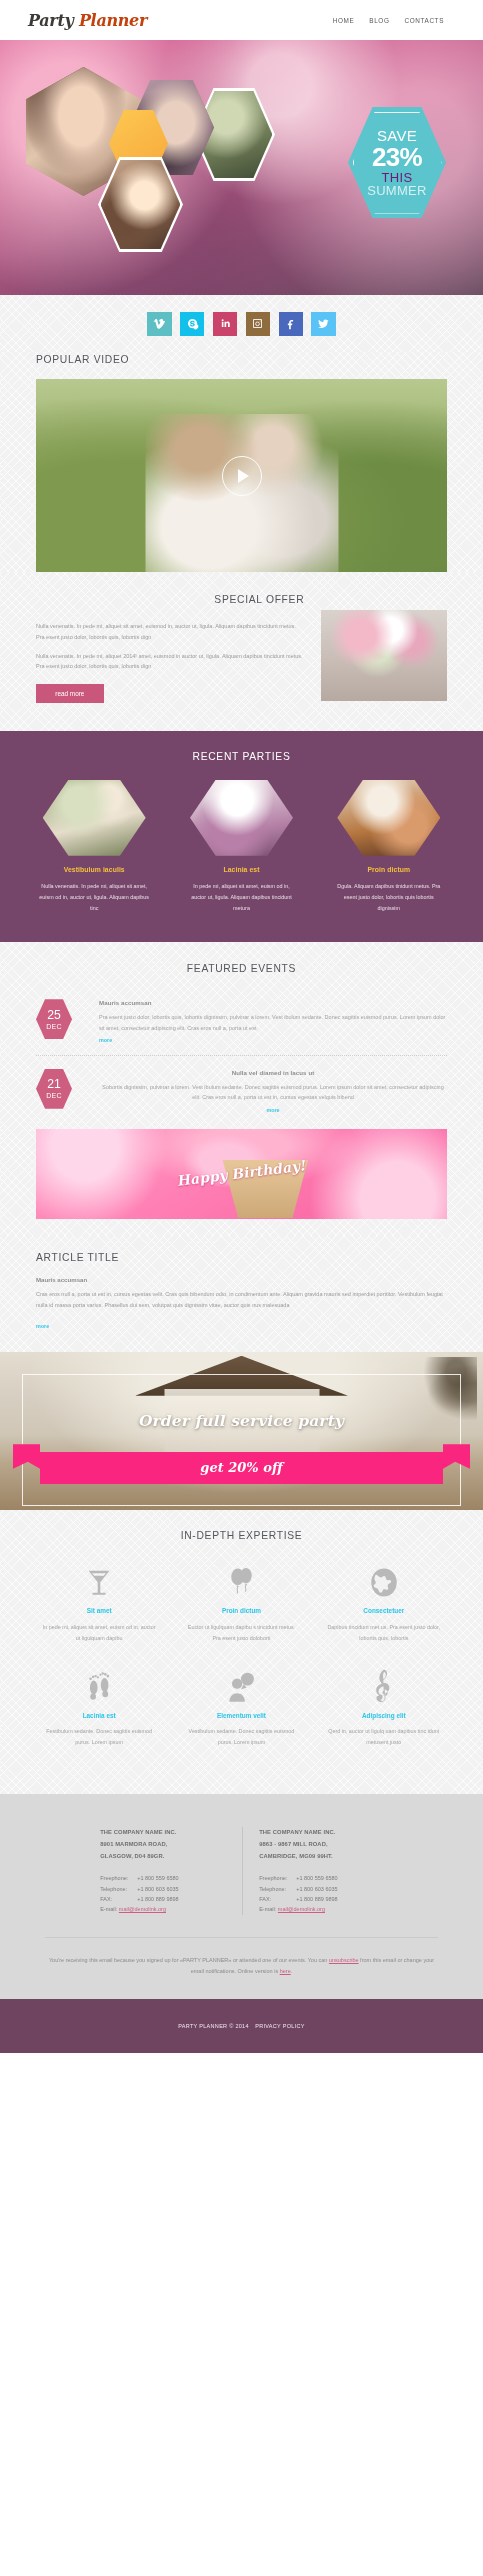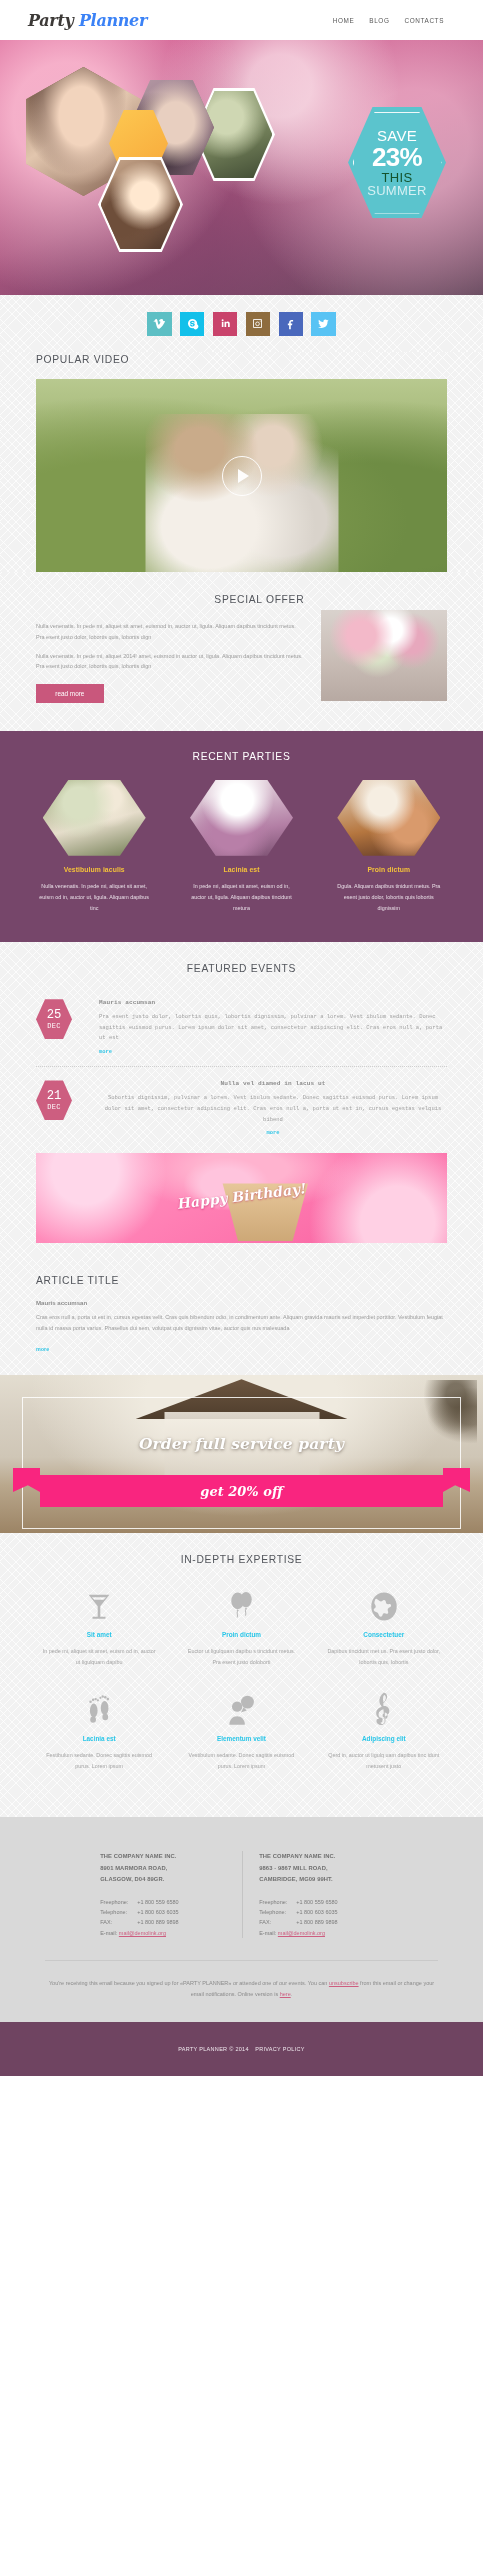--- a/index.html
+++ b/index.html
@@ -34,21 +34,21 @@
   }
   .logo {
     font-family: "DejaVu Serif", serif;
     font-size: 16px;
     font-style: italic;
     font-weight: bold;
     letter-spacing: -0.3px;
     white-space: nowrap;
   }
   .logo .l1 { color: #3d3a38; }
-  .logo .l2 { color: #3b82f6; margin-top: 8px; }
+  .logo .l2 { color: #c2410c; margin-top: 8px; }
   .nav { display: flex; gap: 15px; }
   .nav a {
     font-size: 6.4px;
     letter-spacing: 0.6px;
     color: #575757;
     text-decoration: none;
     font-family: "Liberation Sans", sans-serif;
   }
 
   
@@ -109,21 +109,21 @@
     width: 98px; height: 111px;
     background: #5bc4cd;
     color: #fff;
     display: flex; flex-direction: column;
     align-items: center; justify-content: center;
     text-align: center; line-height: 1;
   }
   .badge .ring { position: absolute; inset: 4.5px; border: 1.3px solid rgba(255,255,255,.9); }
   .badge .t1 { font-size: 15px; letter-spacing: 0.3px; margin-bottom: 1.3px; position: relative; }
   .badge .t2 { font-size: 26px; font-weight: bold; letter-spacing: -0.6px; margin-bottom: 1.3px; position: relative; }
-  .badge .t3 { font-size: 13px; letter-spacing: 0.3px; color: #14532d; position: relative; }
+  .badge .t3 { font-size: 13px; letter-spacing: 0.3px; color: #701a75; position: relative; }
   .badge .t4 { font-size: 13px; letter-spacing: 0.3px; color: #d5f0f3; position: relative; }
 
   
   .social-strip { padding: 16.7px 0 15.5px; }
   .social { display: flex; justify-content: center; gap: 8.4px; }
   .soc {
     width: 24.5px; height: 24.5px;
     display: flex; align-items: center; justify-content: center;
     color: #fff;
   }
@@ -233,21 +233,21 @@
     margin-bottom: 7.7px; letter-spacing: 0.1px;
   }
   .card p {
     color: #e9dfe7; font-size: 5.4px; line-height: 2.05;
     padding: 0 13px;
   }
 
   
   .featured { padding: 20.6px 0 16.7px; }
   .events { margin: 16.7px 36px 0; }
-  .event { display: flex; gap: 27px; padding: 9px 0 10.3px; font-family: Liberation Mono, monospace; }
+  .event { display: flex; gap: 27px; padding: 9px 0 10.3px; }
   .event + .event { border-top: 0.6px dotted #cfcfcf; padding-top: 13px; text-align: center; }
   .datehex {
     flex: 0 0 36px; width: 36px; height: 40px;
     background: #cd5e80; color: #fff;
     display: flex; flex-direction: column;
     align-items: center; justify-content: center;
     line-height: 1;
   }
   .datehex .d { font-size: 12.2px; font-weight: normal; }
   .datehex .m { font-size: 7px; margin-top: 1.9px; letter-spacing: 0.3px; }

